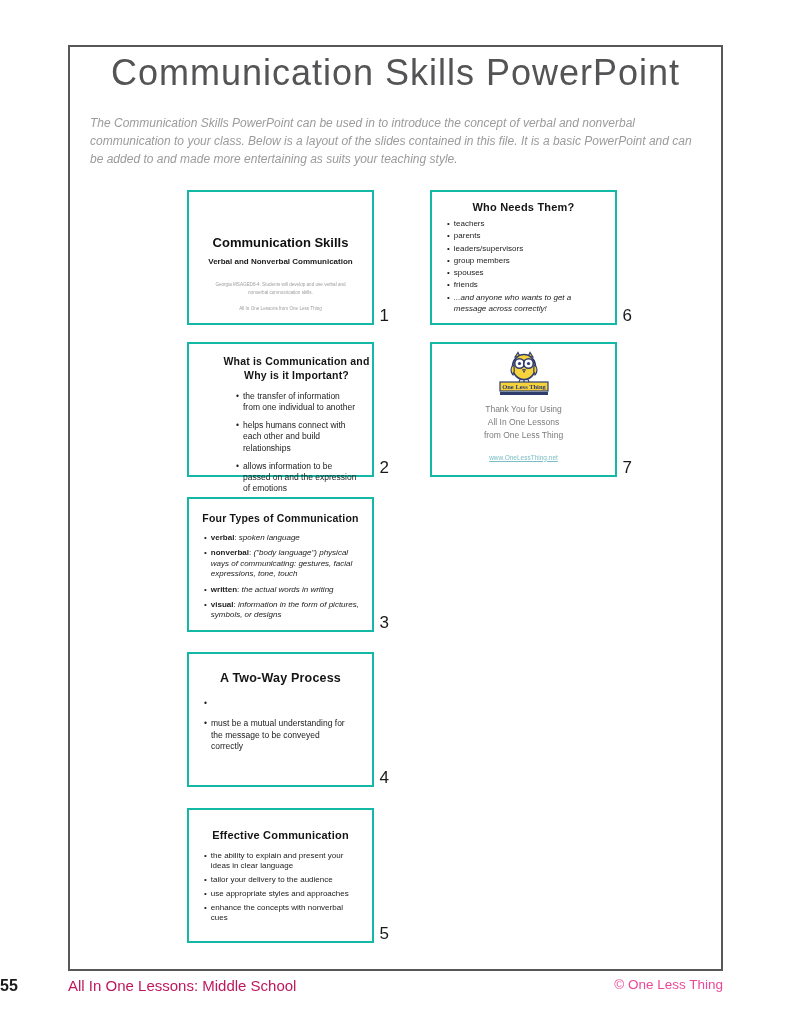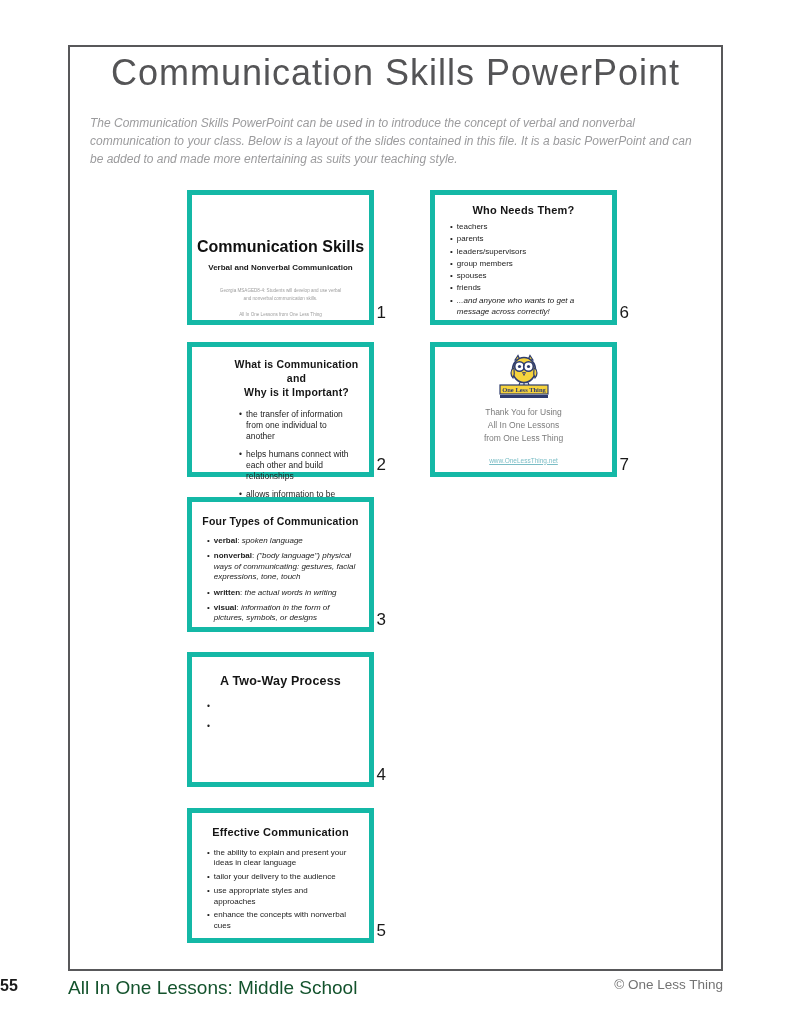--- a/index.html
+++ b/index.html
@@ -18,33 +18,33 @@
     text-align:center; font-size:36px; font-weight:400;
     color:#545456; letter-spacing:1px;
   }
   .intro {
     position:absolute; left:90px; top:114px; width:618px;
     font-family:Liberation Sans, sans-serif; font-style:italic;
     font-size:12px; line-height:1.52; color:#9b9b9d;
   }
   .slide {
     position:absolute; width:187px; height:135px;
-    background:#fff; border:5px solid #14b8a6;
+    background:#fff; border:2px solid #14b8a6;
   }
   .slide-num {
     position:absolute; right:-17px; bottom:-3px;
     font-size:17px; color:#1a1a1a;
   }
   .s-head { text-align:center; font-weight:600; color:#151515; letter-spacing:0.2px; }
   .bullets { padding-left:15px; padding-right:8px; }
   .bullet { display:flex; gap:4px; color:#222; }
   .dot { flex:0 0 auto; }
 
   
-  .s1-title { margin-top:43px; text-align:center; font-size:16px; font-weight:700; color:#101010; }
+  .s1-title { margin-top:43px; text-align:center; font-size:13px; font-weight:700; color:#101010; }
   .s1-sub   { margin-top:7px; text-align:center; font-size:8px; font-weight:700; color:#1a1a1a; }
   .s1-std   { margin-top:15px; text-align:center; font-size:4.6px; line-height:1.7; color:#9d9d9d; padding:0 26px; }
   .s1-credit{ margin-top:9px; text-align:center; font-size:4.6px; color:#9d9d9d; }
 
   
   .s2-head { margin-top:10px; font-size:10.5px; line-height:1.35; }
   .s2-bullets { margin-top:9px; }
   .s2-bullets .bullet { font-size:8.5px; line-height:1.3; margin-bottom:7px; padding-right:6px; }
 
   
@@ -53,38 +53,38 @@
   .s3-bullets .bullet { font-size:8px; line-height:1.3; margin-bottom:5px; padding-right:4px; }
   .s3-bullets .term { font-weight:700; }
   .s3-bullets i { font-family:"Liberation Sans", sans-serif; }
 
   
   .s4-head { margin-top:17px; font-size:12.5px; }
   .s4-bullets { margin-top:13px; }
   .s4-bullets .bullet { font-size:8.5px; line-height:1.35; margin-bottom:9px; padding-right:14px; }
 
   
-  .s5-head { margin-top:13px; font-size:11px; }
+  .s5-head { margin-top:19px; font-size:11px; }
   .s5-bullets { margin-top:10px; }
   .s5-bullets .bullet { font-size:8px; line-height:1.3; margin-bottom:3.5px; padding-right:10px; }
 
   
   .s6-head { margin-top:9px; font-size:11px; }
   .s6-bullets { margin-top:6px; }
   .s6-bullets .bullet { font-size:8px; line-height:1.35; margin-bottom:1.5px; padding-right:8px; }
 
   
   .s7 { text-align:center; }
   .logo { margin:7px auto 0; width:64px; height:46px; display:block; }
   .s7-text { margin-top:6px; font-size:8.5px; line-height:1.55; color:#7c7c7c; }
   .s7-link { margin-top:11px; font-size:6.5px; color:#7abdc5; text-decoration:underline; }
 
-  .footer-left  { position:absolute; left:68px;  top:977px; font-size:19px; color:#14532d; }
+  .footer-left  { position:absolute; left:68px;  top:977px; font-size:15px; color:#be185d; }
   .footer-page  { position:absolute; left:0;     top:977px; width:791px; text-align:left; font-size:16px; font-weight:700; color:#1a1a1a; }
-  .footer-right { position:absolute; right:68px; top:977px; font-size:13.5px; color:#737373; }
+  .footer-right { position:absolute; right:68px; top:977px; font-size:13.5px; color:#ec4899; }
 </style>
 </head>
 <body>
 
 <div class="frame"></div>
 
 <h1 class="doc-title">Communication Skills PowerPoint</h1>
 
 <p class="intro">The Communication Skills PowerPoint can be used in to introduce the concept of verbal and nonverbal communication to your class. Below is a layout of the slides contained in this file. It is a basic PowerPoint and can be added to and made more entertaining as suits your teaching style.</p>
 
@@ -142,20 +142,21 @@
 </div>
 
 <div class="slide" style="left:187px; top:652px;">
   <div class="s-head s4-head">A Two-Way Process</div>
   <div class="bullets s4-bullets">
     <div class="bullet">
         <span class="dot">•</span>
       </div>
     <div class="bullet">
         <span class="dot">•</span>
+        <span>must be a mutual understanding for the message to be conveyed correctly</span>
       </div>
   </div>
   <span class="slide-num">4</span>
 </div>
 
 <div class="slide" style="left:187px; top:808px;">
   <div class="s-head s5-head">Effective Communication</div>
   <div class="bullets s5-bullets">
     <div class="bullet">
         <span class="dot">•</span>

